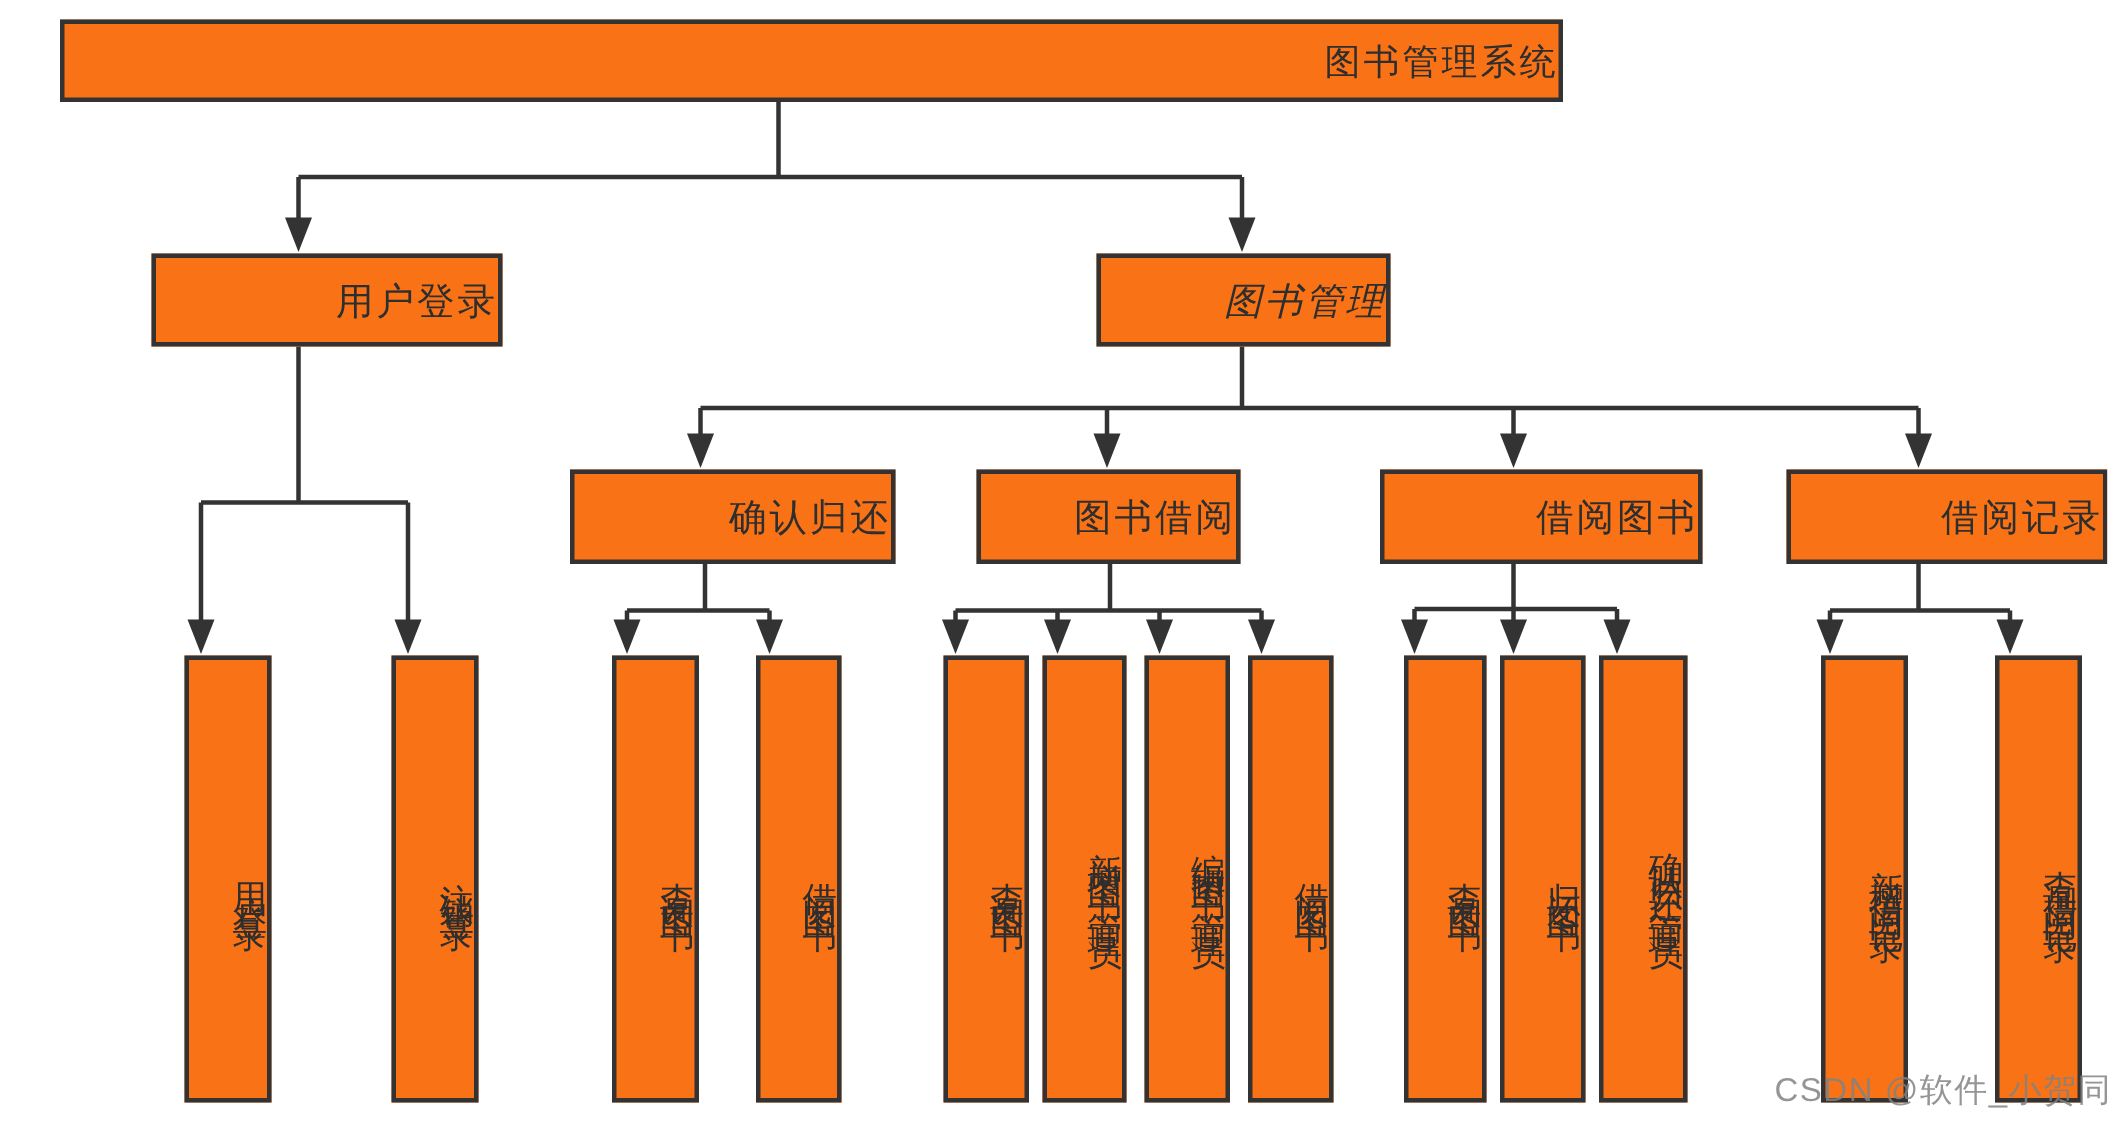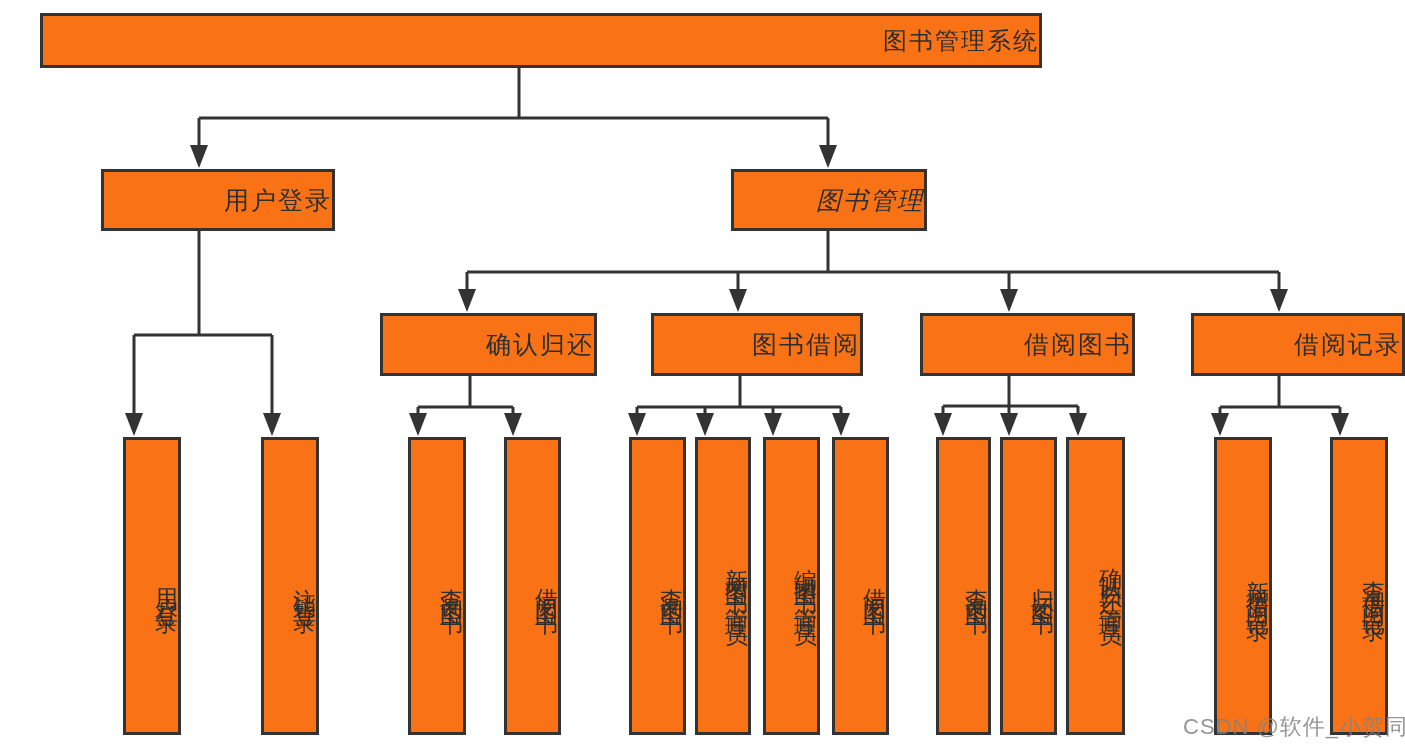--- a/index.html
+++ b/index.html
@@ -51,21 +51,21 @@
     font-size: 23px;
     letter-spacing: 8px;
     line-height: 1;
     white-space: nowrap;
   }
   
   #node-root            { left: 22px;   top: 13px;  width: 1002px; height: 55px; }
   #node-user-login      { left: 83px;   top: 169px; width: 234px;  height: 62px; }
   #node-book-mgmt       { left: 713px;  top: 169px; width: 196px;  height: 62px; font-style: italic; }
   #node-new-book        { left: 362px;  top: 313px; width: 217px;  height: 63px; }
-  #node-book-borrow     { left: 633px;  top: 313px; width: 212px;  height: 63px; padding-left: 17px; }
+  #node-book-borrow     { left: 633px;  top: 313px; width: 176px;  height: 63px; padding-left: 17px; }
   #node-current-borrow  { left: 902px;  top: 313px; width: 215px;  height: 63px; }
   #node-borrow-record   { left: 1173px; top: 313px; width: 214px;  height: 63px; }
   .leaf { top: 437px; height: 298px; }
   #leaf-ul-login   { left: 105px;  width: 58px; }
   #leaf-ul-logout  { left: 243px;  width: 58px; }
   #leaf-nb-query   { left: 390px;  width: 58px; }
   #leaf-nb-borrow  { left: 486px;  width: 57px; }
   #leaf-bb-query   { left: 611px;  width: 57px; }
   #leaf-bb-add     { left: 677px;  width: 56px; }
   #leaf-bb-edit    { left: 745px;  width: 57px; }

